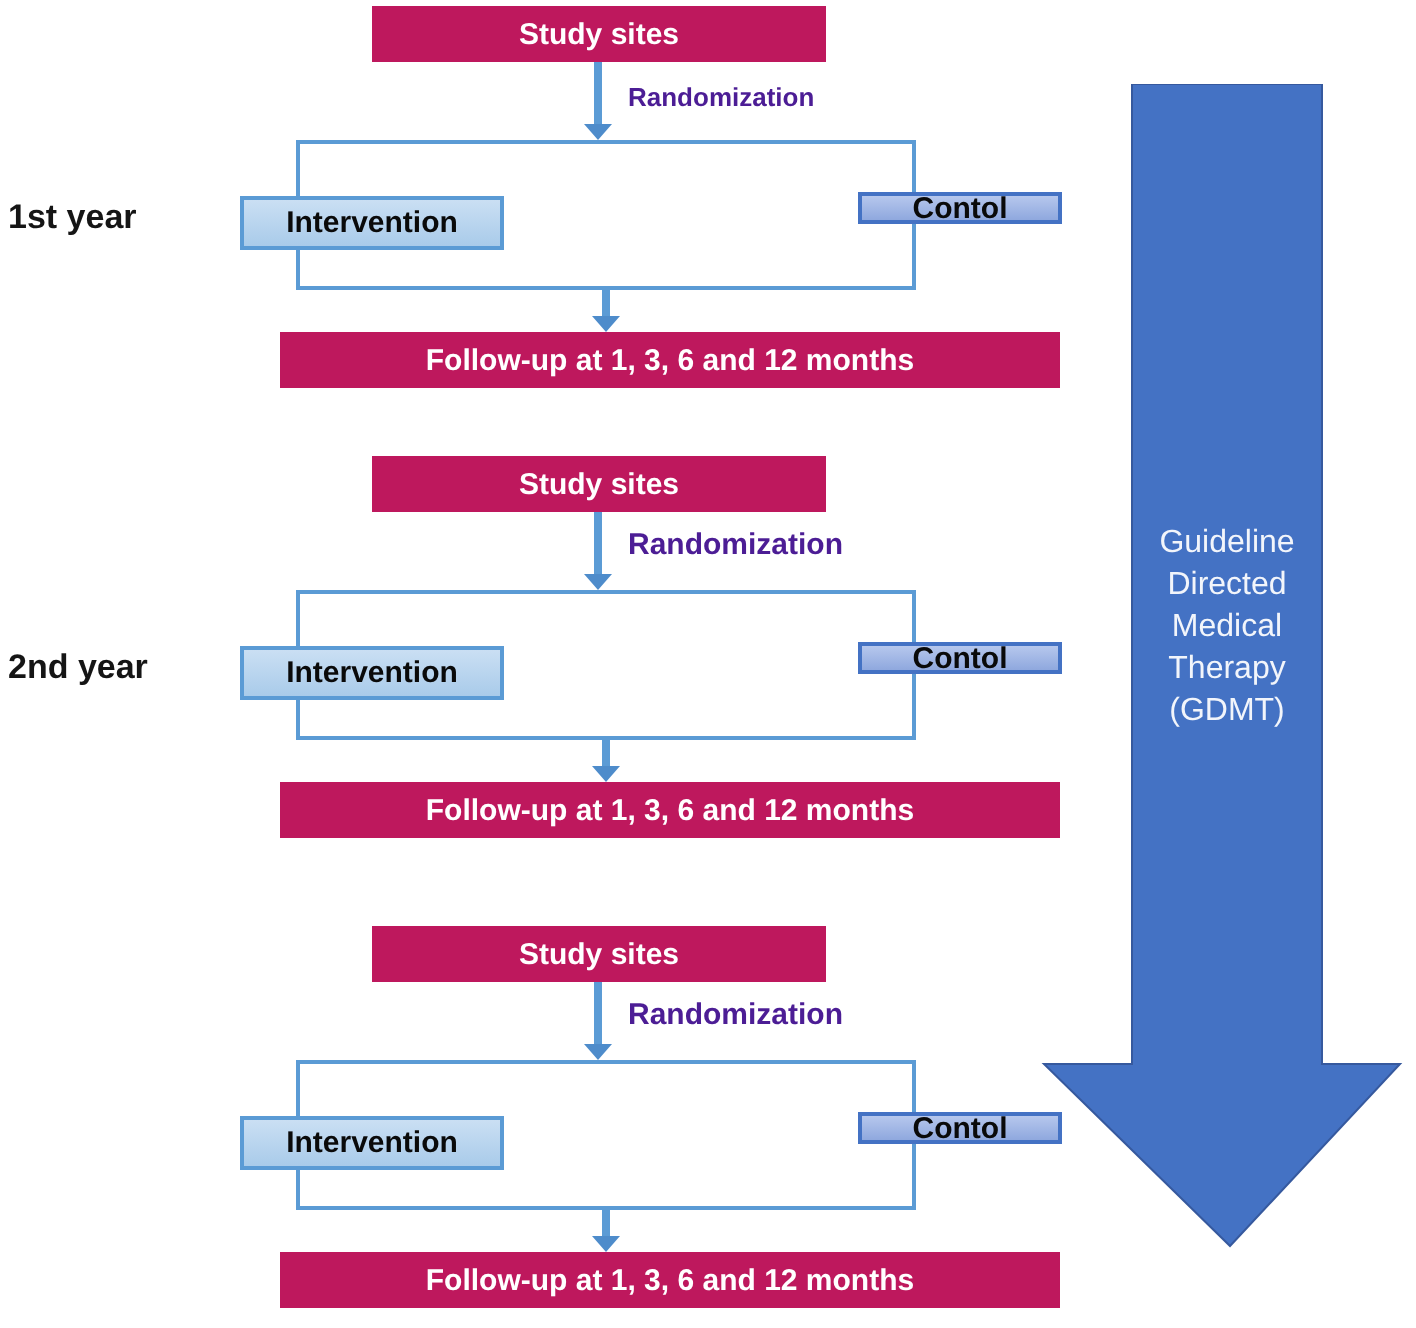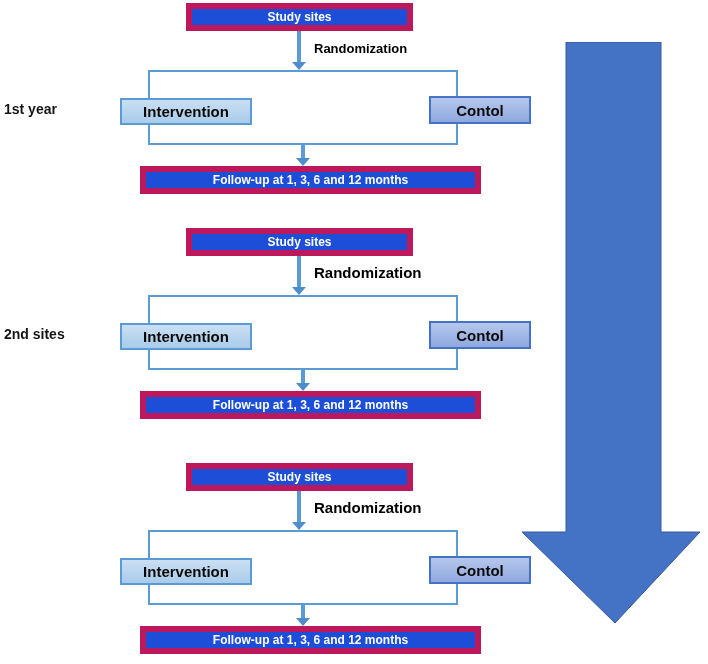--- a/index.html
+++ b/index.html
@@ -13,57 +13,57 @@
   }
 
   
   .year-block { position: absolute; left: 0; width: 545px; height: 200px; }
   .yb1 { top: 0; }
   .yb2 { top: 225px; }
   .yb3 { top: 460px; }
 
   .year-label {
     position: absolute; left: 4px; top: 96px; width: 86px; height: 26px;
-    line-height: 26px; font-size: 14px; font-weight: bold; color: #151515;
+    line-height: 26px; font-size: 17px; font-weight: bold; color: #151515;
   }
 
   .flow-box {
     position: absolute; box-sizing: border-box;
     display: flex; align-items: center; justify-content: center;
-    background: #1d4ed8; border: 6px solid #be185d;
-    color: #ffffff; font-weight: bold; font-size: 12px;
+    background: #be185d; border: 6px solid #be185d;
+    color: #ffffff; font-weight: bold; font-size: 15px;
     text-align: center; white-space: nowrap;
   }
   .study-box    { left: 186px; top: 3px;   width: 227px; height: 28px; }
-  .followup-box { left: 140px; top: 166px; width: 341px; height: 28px; }
+  .followup-box { left: 140px; top: 166px; width: 390px; height: 28px; }
 
   .bracket-rect {
     position: absolute; left: 148px; top: 70px; width: 310px; height: 75px;
     box-sizing: border-box; border: 2px solid #5B9BD5; background: transparent;
   }
 
   .arm-box {
     position: absolute; box-sizing: border-box;
     display: flex; align-items: center; justify-content: center;
     font-weight: bold; font-size: 15px; color: #0a0a0a; white-space: nowrap; margin-left: 25px;
   }
   .intervention-box {
     left: 95px; top: 98px; width: 132px; height: 27px;
     background: linear-gradient(180deg, #CADFF3 0%, #A9CBEA 100%);
     border: 2px solid #5B9BD5;
   }
   .control-box {
-    left: 404px; top: 96px; width: 102px; height: 28px;
+    left: 404px; top: 96px; width: 102px; height: 16px;
     background: linear-gradient(180deg, #B6C7ED 0%, #8FA8DE 100%);
     border: 2px solid #4472C4;
   }
 
   .rand-label {
     position: absolute; left: 314px; top: 39px;
-    font-size: 15px; font-weight: bold; color: #000000; white-space: nowrap; text-align: right;
+    font-size: 15px; font-weight: bold; color: #4c1d95; white-space: nowrap; text-align: right;
   }
   .yb1 .rand-label { font-size: 13px; top: 41px; }
 
   
   .varrow { position: absolute; width: 14px; }
   .varrow::before {
     content: ""; position: absolute; left: 50%; margin-left: -2px;
     top: 0; bottom: 6px; width: 4px; background: #5B9BD5;
   }
   .varrow::after {
@@ -95,21 +95,21 @@
     <div class="varrow arrow1"></div>
     <div class="rand-label">Randomization</div>
     <div class="bracket-rect"></div>
     <div class="arm-box intervention-box">Intervention</div>
     <div class="arm-box control-box">Contol</div>
     <div class="varrow arrow2"></div>
     <div class="flow-box followup-box">Follow-up at 1, 3, 6 and 12 months</div>
   </section>
 
   <section class="year-block yb2">
-    <div class="year-label">2nd sites</div>
+    <div class="year-label">2nd year</div>
     <div class="flow-box study-box">Study sites</div>
     <div class="varrow arrow1"></div>
     <div class="rand-label">Randomization</div>
     <div class="bracket-rect"></div>
     <div class="arm-box intervention-box">Intervention</div>
     <div class="arm-box control-box">Contol</div>
     <div class="varrow arrow2"></div>
     <div class="flow-box followup-box">Follow-up at 1, 3, 6 and 12 months</div>
   </section>
 
@@ -121,15 +121,16 @@
     <div class="arm-box intervention-box">Intervention</div>
     <div class="arm-box control-box">Contol</div>
     <div class="varrow arrow2"></div>
     <div class="flow-box followup-box">Follow-up at 1, 3, 6 and 12 months</div>
   </section>
 
   <div class="gdmt">
     <svg viewBox="0 0 193 582" xmlns="http://www.w3.org/2000/svg">
       <polygon points="51,0 146,0 146,490 185,490 100,581 7,490 51,490" stroke="#36599E" stroke-width="1" fill="#4472C4"></polygon>
     </svg>
+    <div class="gdmt-text">Guideline Directed Medical Therapy (GDMT)</div>
   </div>
 
 </div>
 
 </body></html>

